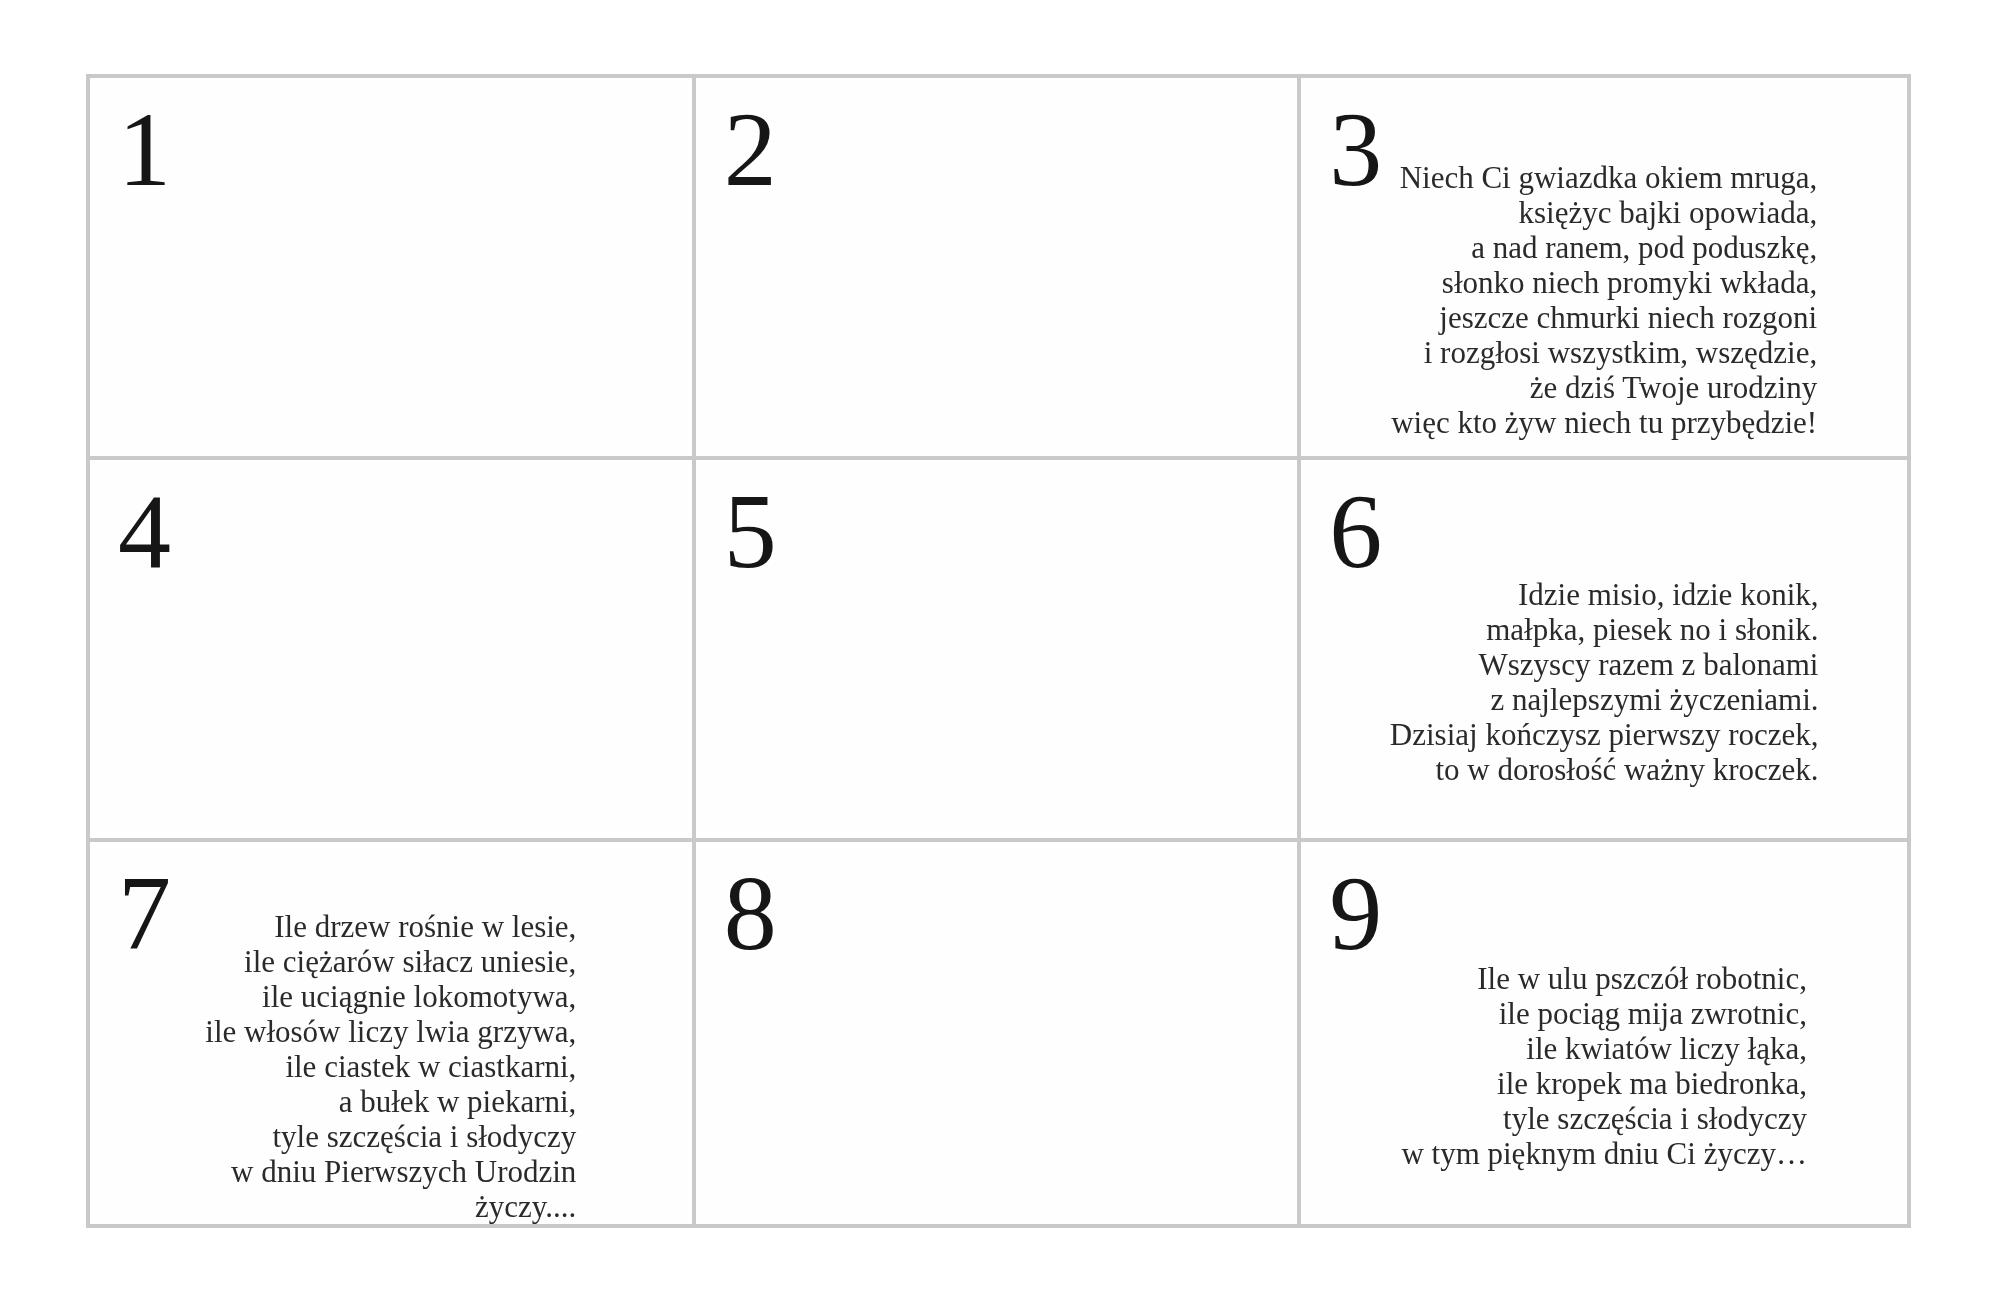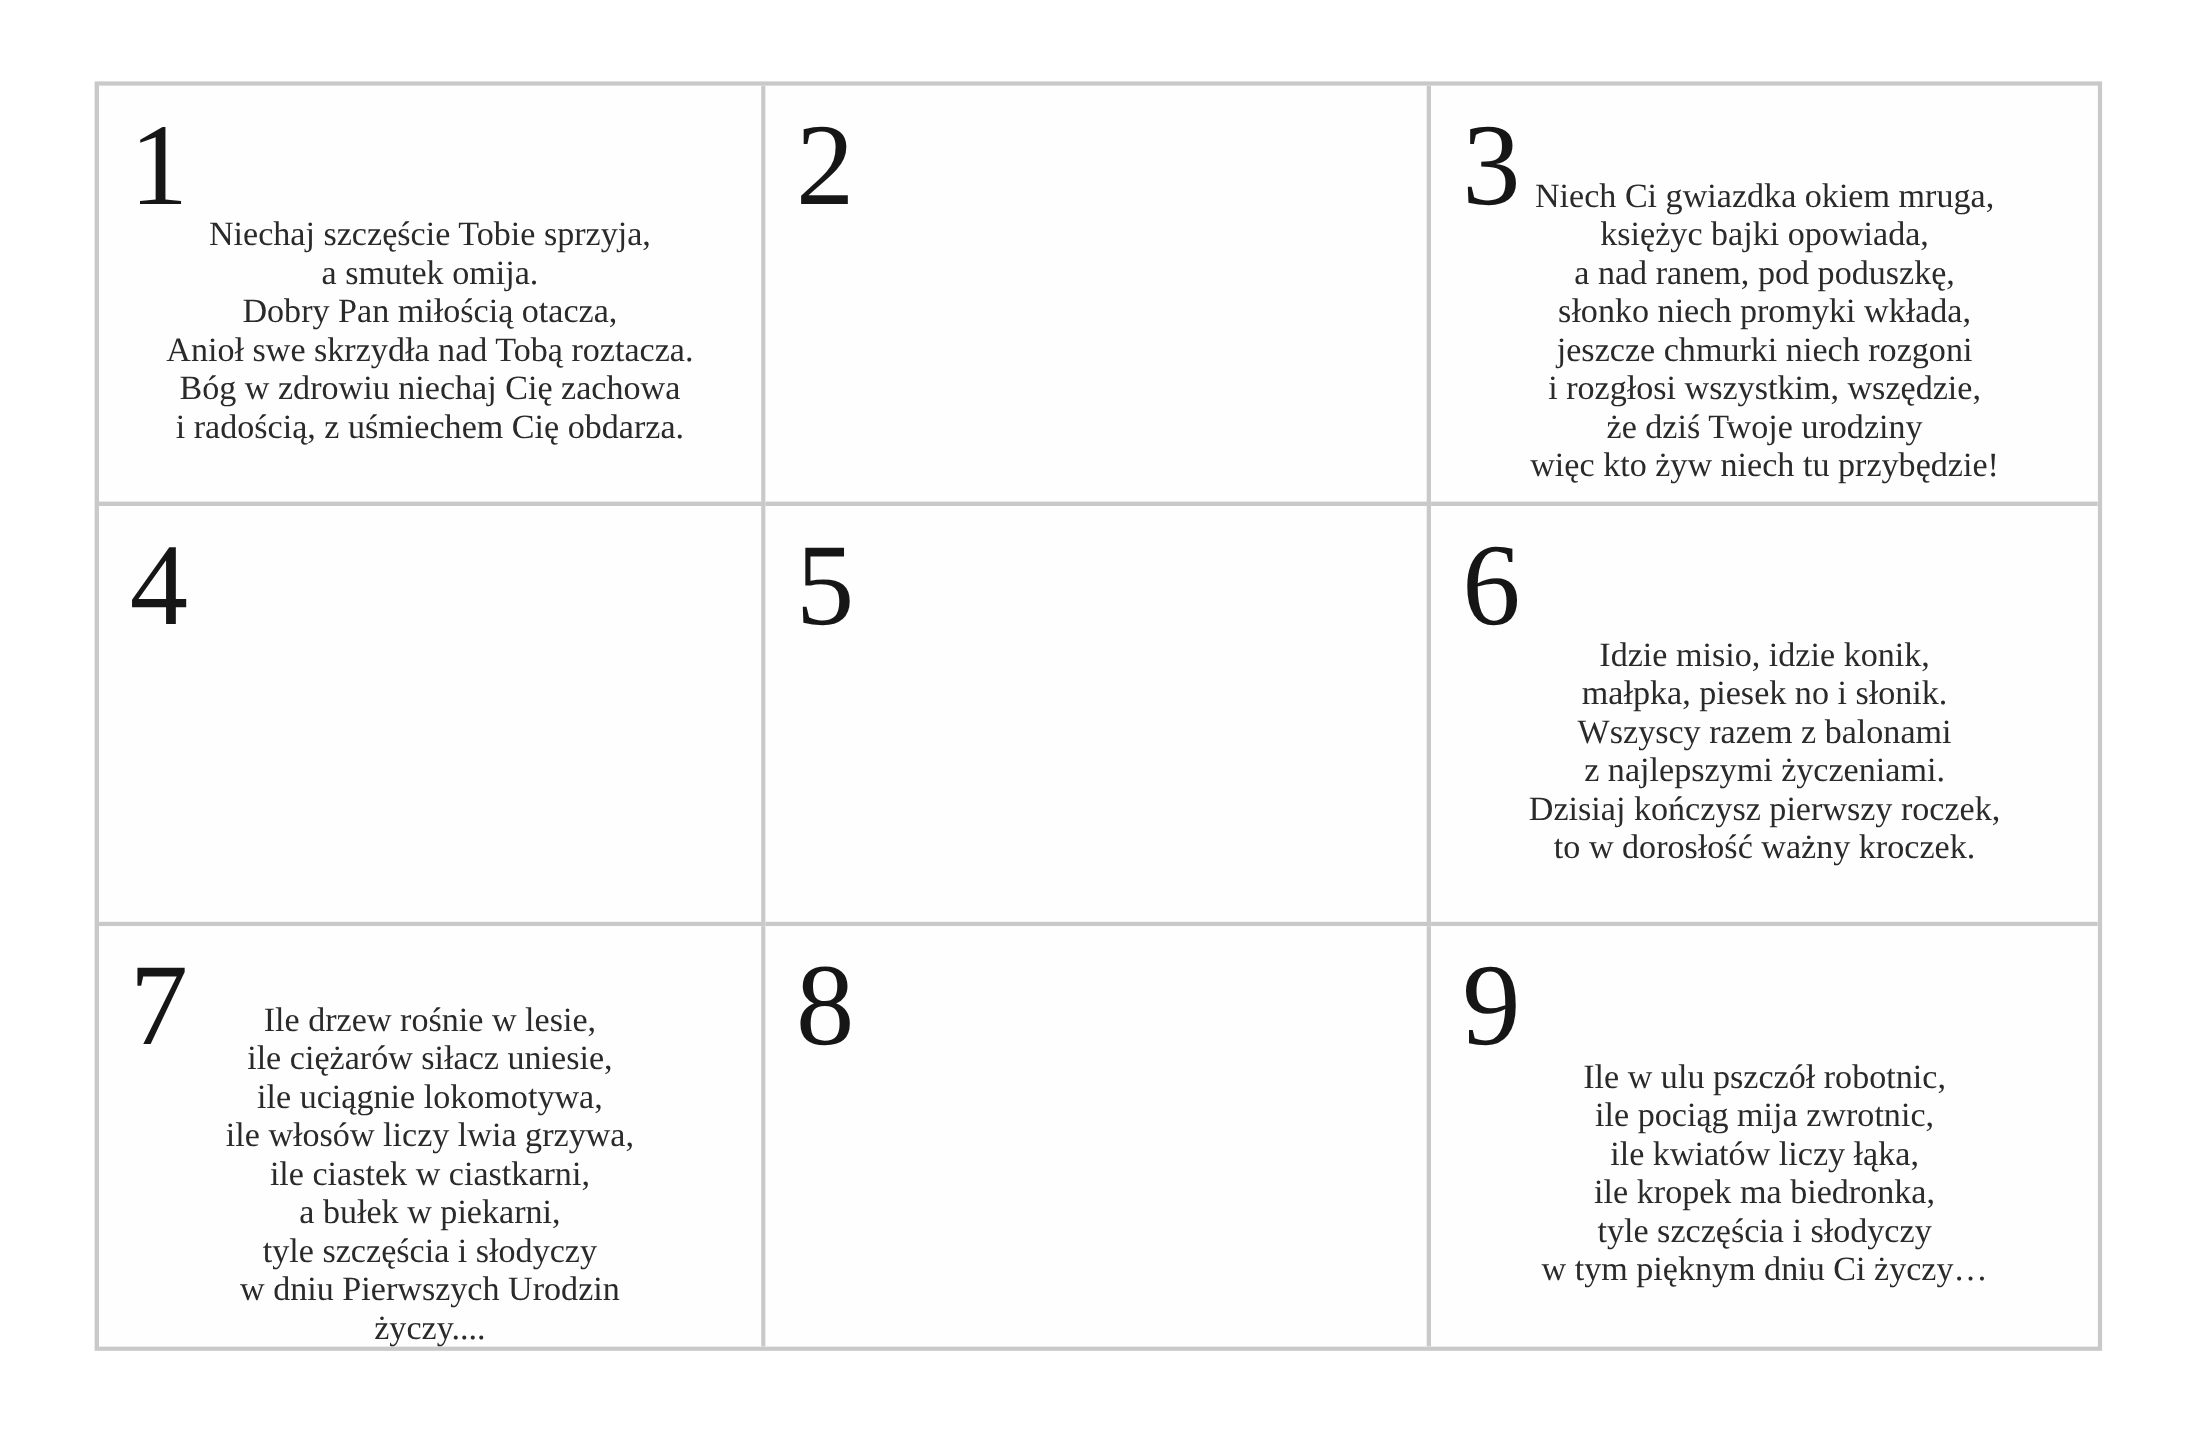--- a/index.html
+++ b/index.html
@@ -43,40 +43,34 @@
     position: absolute;
     top: 14px;
     left: 28px;
     font-size: 106px;
     line-height: 1.1;
     color: #161616;
     font-weight: 400;
   }
   .poem-text {
     white-space: pre;
-    text-align: center;
+    text-align: right;
     font-size: 31px;
     line-height: 35px;
     color: #2a2a2a;
     transform: translateY(33px);
   }
 </style>
 </head>
 <body>
 
 <div class="card-grid">
 
   <div class="card">
     <div class="card-number">1</div>
-    <div class="poem-text">Niechaj szczęście Tobie sprzyja,
-a smutek omija.
-Dobry Pan miłością otacza,
-Anioł swe skrzydła nad Tobą roztacza.
-Bóg w zdrowiu niechaj Cię zachowa
-i radością, z uśmiechem Cię obdarza.</div>
   </div>
 
   <div class="card">
     <div class="card-number">2</div>
   </div>
 
   <div class="card">
     <div class="card-number">3</div>
     <div class="poem-text">Niech Ci gwiazdka okiem mruga,
 księżyc bajki opowiada,

